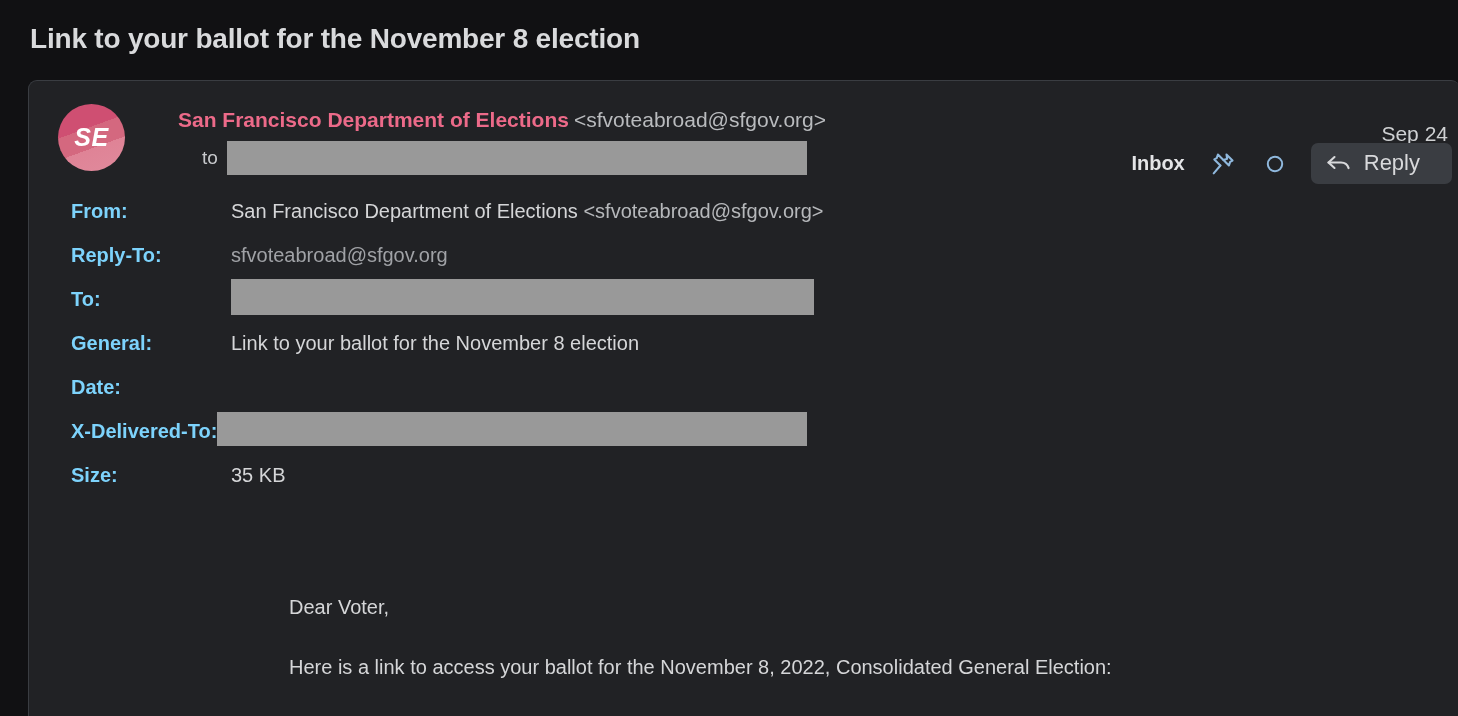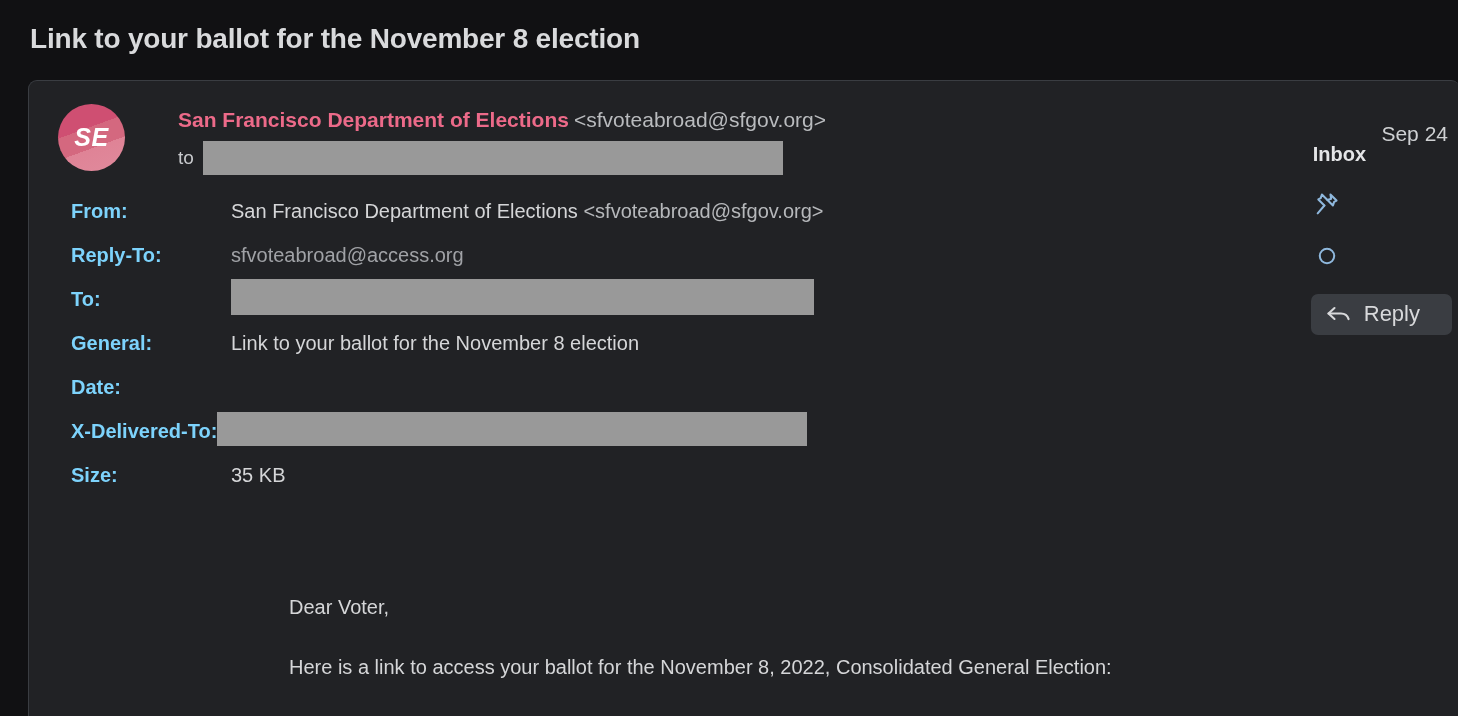--- a/index.html
+++ b/index.html
@@ -92,20 +92,21 @@
     color: #b9bbbe;
     font-weight: normal;
     margin-left: 5px;
   }
   .to-line {
     margin-top: 8px;
     display: flex;
     align-items: center;
     font-size: 19px;
     color: #c7c9cc;
+    margin-left: 24px;
   }
   .to-label { margin-right: 9px; }
   .redact {
     background: #999999;
     display: inline-block;
     height: 34px;
   }
   .redact-to  { width: 580px; }
   .redact-to2 { width: 583px; height: 36px; }
   .redact-xd  { width: 590px; height: 34px; }
@@ -117,23 +118,22 @@
     top: 41px;
     font-size: 21px;
     color: #cfd1d3;
     white-space: nowrap;
   }
   .actions {
     position: absolute;
     right: 8px;
     top: 62px;
     display: flex;
-    align-items: flex-start;
+    align-items: center;
     gap: 24px;
-    flex-direction: column;
   }
   .folder-label {
     font-size: 20px;
     font-weight: bold;
     color: #e4e5e7;
     white-space: nowrap;
   }
   .icon-btn {
     display: flex;
     align-items: center;
@@ -259,21 +259,21 @@
     <div class="hrow">
       <div class="hlabel">From:</div>
       <div class="hvalue">
         <span>San Francisco Department of Elections</span>
         <span class="angle">&lt;sfvoteabroad@sfgov.org&gt;</span>
       </div>
     </div>
 
     <div class="hrow">
       <div class="hlabel">Reply-To:</div>
-      <div class="hvalue dim">sfvoteabroad@access.org</div>
+      <div class="hvalue dim">sfvoteabroad@sfgov.org</div>
     </div>
 
     <div class="hrow">
       <div class="hlabel">To:</div>
       <div class="hvalue">
         <span class="redact redact-to2"></span>
       </div>
     </div>
 
     <div class="hrow">

